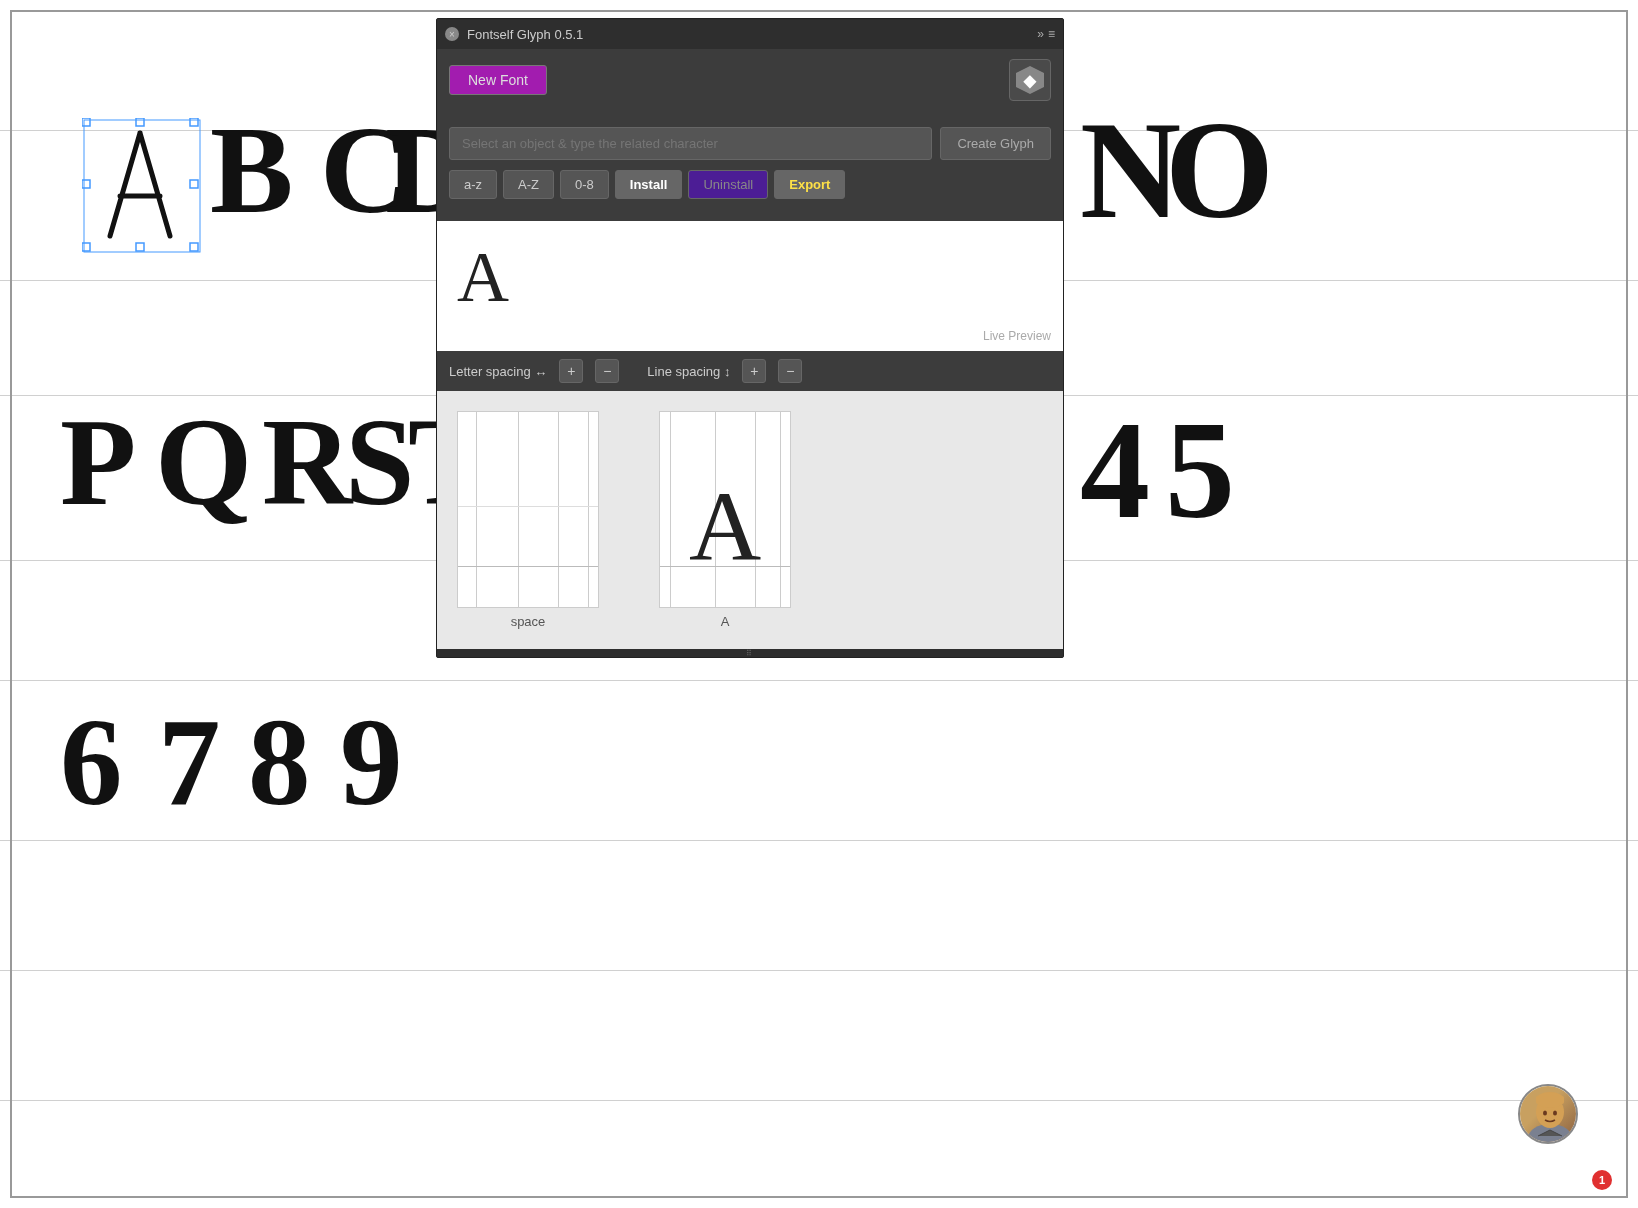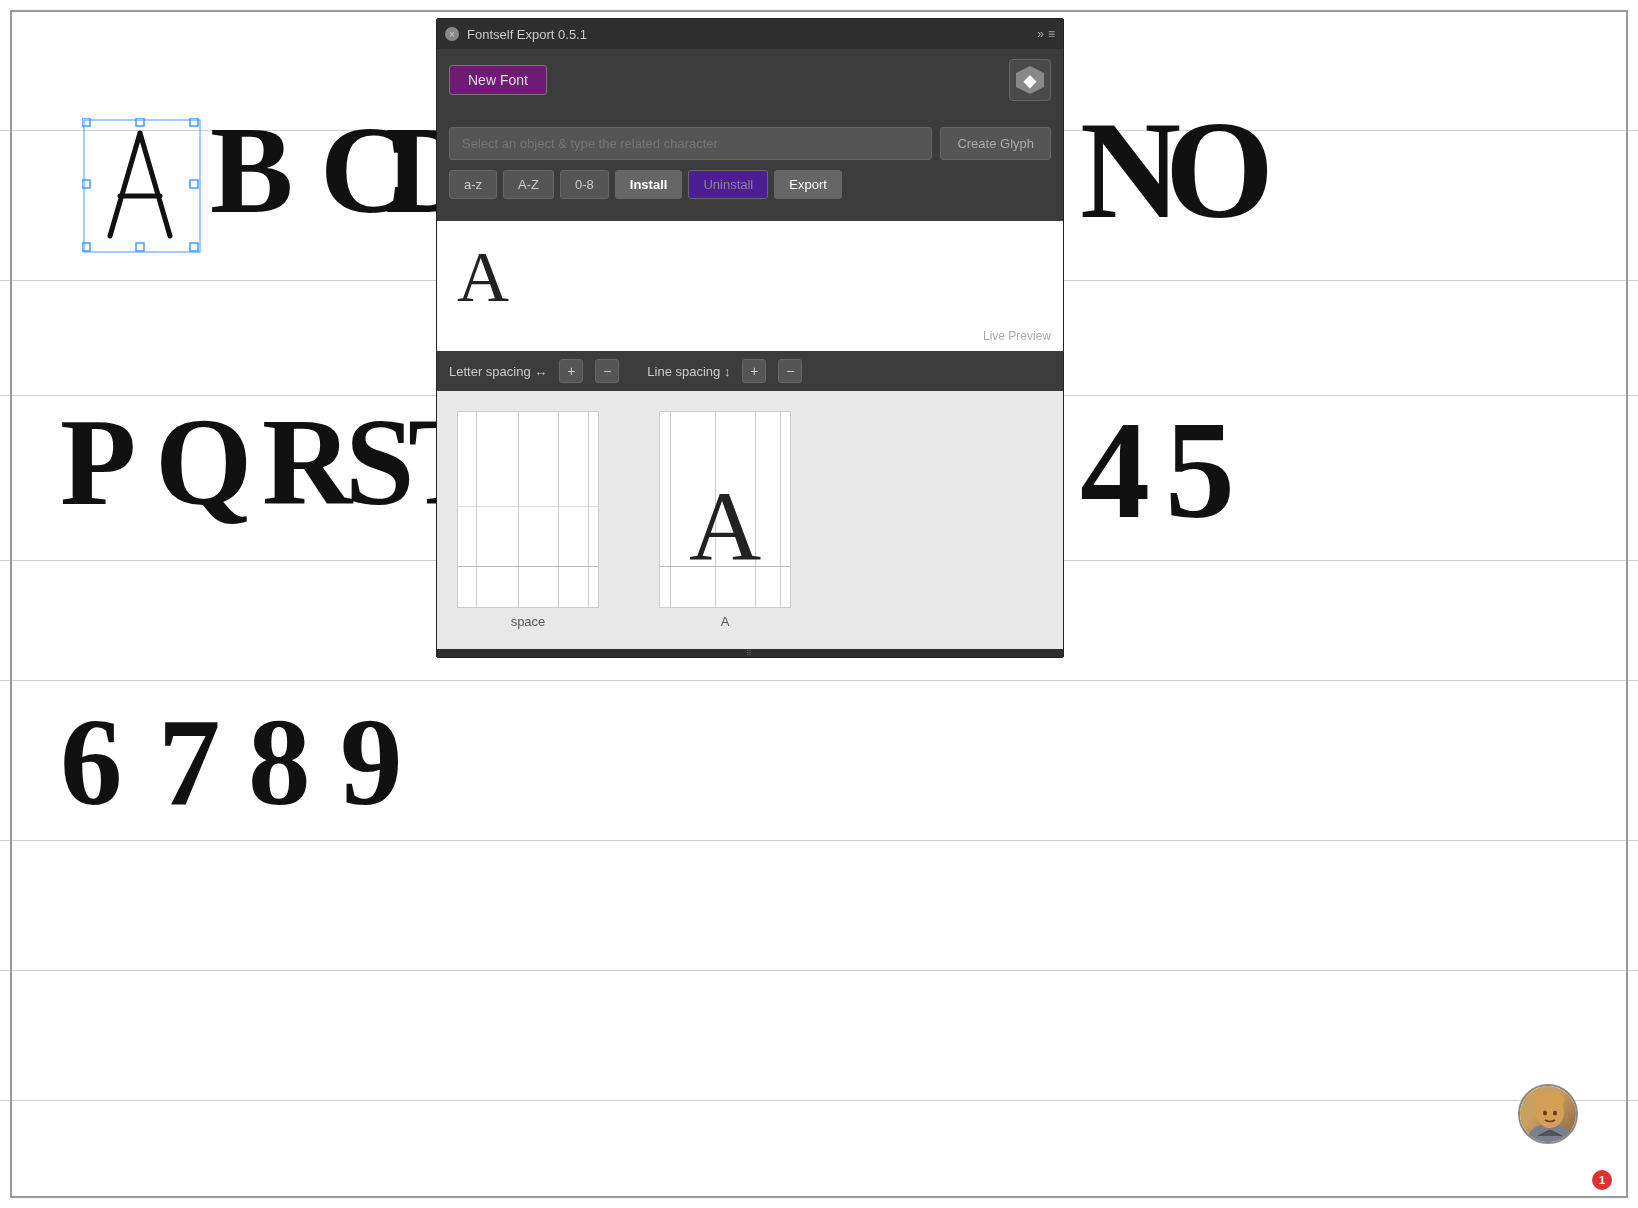--- a/index.html
+++ b/index.html
@@ -97,21 +97,21 @@
 
     
     .toolbar-row {
       display: flex;
       align-items: center;
       justify-content: space-between;
       padding: 10px 12px;
       background: #3c3c3c;
     }
     .new-font-btn {
-      background: #701a75;
+      background: #a21caf;
       border: 1px solid #777;
       color: #ddd;
       padding: 6px 18px;
       font-size: 14px;
       cursor: pointer;
       border-radius: 3px;
     }
     .fontself-logo {
       width: 42px; height: 42px;
       background: #4a4a4a;
@@ -170,22 +170,22 @@
       color: #fff;
       font-weight: bold;
     }
     .filter-btn.uninstall {
       background: #4c1d95;
       color: #888;
       cursor: default;
     }
     .filter-btn.export {
       background: #666;
-      color: #ffffff;
-      font-weight: normal;
+      color: #fde047;
+      font-weight: bold;
     }
 
     
     .preview-area {
       background: #ffffff;
       margin: 0 0 0 0;
       padding: 20px 20px 10px;
       min-height: 130px;
       position: relative;
     }
@@ -370,21 +370,21 @@
   <span style="position:absolute;top:700px;left:340px;font-family:'Segoe Script','Comic Sans MS',cursive;font-size:125px;color:#111;font-weight:900;line-height:1;">9</span>
 </div>
 
 <div class="outer-border"></div>
 
 <div class="plugin-panel">
 
   <div class="title-bar">
     <div class="title-bar-left">
       <div class="close-btn">×</div>
-      <span class="title-text">Fontself Export 0.5.1</span>
+      <span class="title-text">Fontself Glyph 0.5.1</span>
     </div>
     <div class="title-bar-right">
       <span style="cursor:pointer;">»</span>
       <span style="cursor:pointer;">≡</span>
     </div>
   </div>
 
   <div class="toolbar-row">
     <button class="new-font-btn">New Font</button>
     <div class="fontself-logo">

